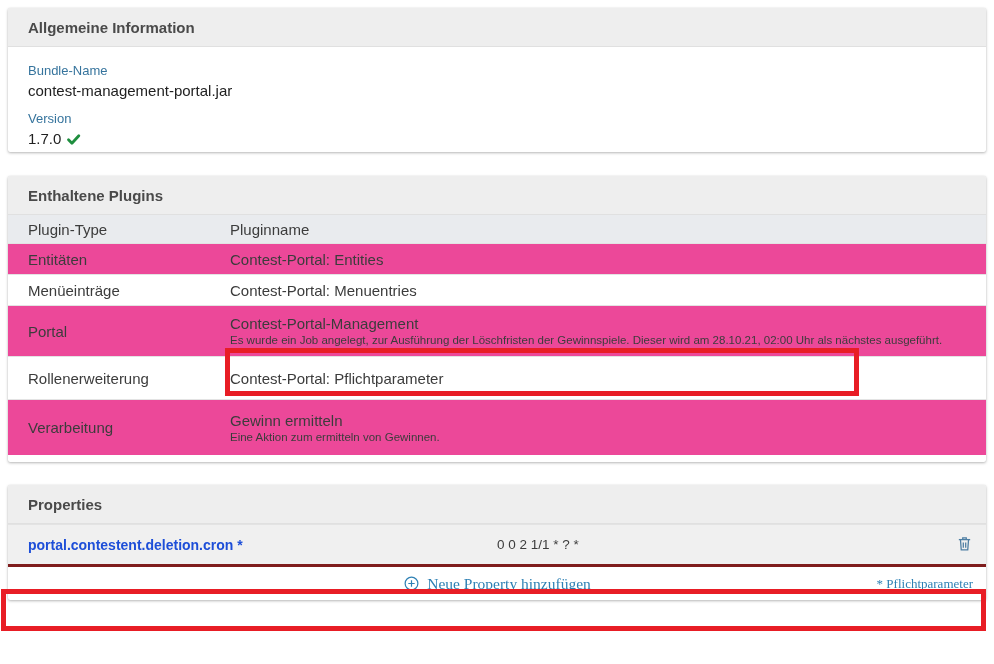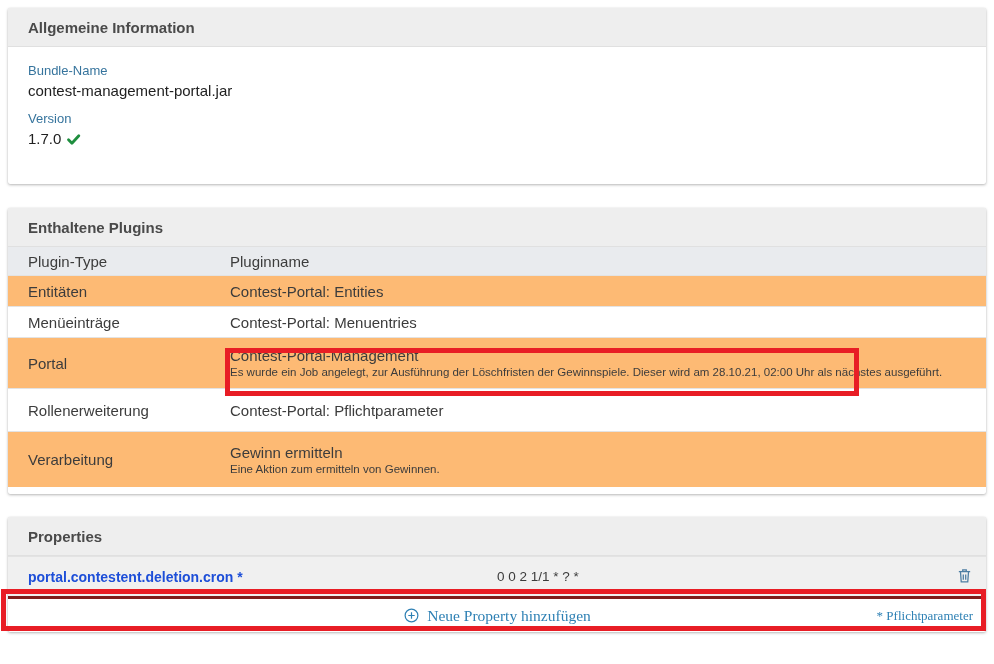--- a/index.html
+++ b/index.html
@@ -11,21 +11,21 @@
     overflow: hidden;
   }
   .page { position: relative; width: 994px; height: 664px; }
 
   .card {
     margin: 0 8px;
     background: #ffffff;
     border-radius: 2px;
     box-shadow: 0 1px 3px rgba(0,0,0,.28), 0 0 1px rgba(0,0,0,.14);
   }
-  .card-1 { margin-top: 8px; height: 176px; }
+  .card-1 { margin-top: 8px; height: 144px; }
   .card-2 { margin-top: 24px; }
   .card-3 { margin-top: 23px; }
 
   .card-header {
     height: 38px;
     background: #eeeeee;
     border-bottom: 1px solid #e0e0e0;
     display: flex; align-items: center;
     padding-left: 20px;
     font-size: 15px; font-weight: bold; color: #4a4a4a;
@@ -47,21 +47,21 @@
     color: #9aa0a6;
     font-size: 14px;
     align-items: center;
     min-height: 28px;
   }
   .t-row {
     display: flex;
     border-top: 1px solid #e3e3e3;
     align-items: center;
   }
-  .t-row.stripe { background: #fdba74; }
+  .t-row.stripe { background: #ec4899; }
 
   .pl-col-type { flex: 0 0 222px; padding-left: 20px; box-sizing: border-box; font-size: 15px; color: #3c3c3c; }
   .pl-col-name { flex: 1; font-size: 15px; color: #3c3c3c; }
   .pl-name-title { font-size: 15px; line-height: 19px; color: #3c3c3c; }
   .pl-name-desc { font-size: 11.5px; line-height: 15px; color: #3c3c3c; }
   .pl-name-desc:empty { display: none; }
   .r-h30 { min-height: 30px; }
   .r-h50 { min-height: 50px; }
   .r-h42 { min-height: 42px; }
   .r-h55 { min-height: 55px; }

